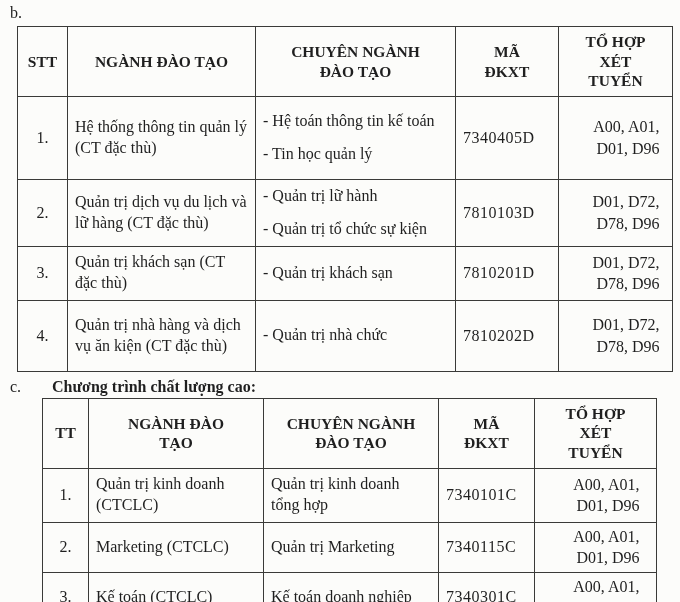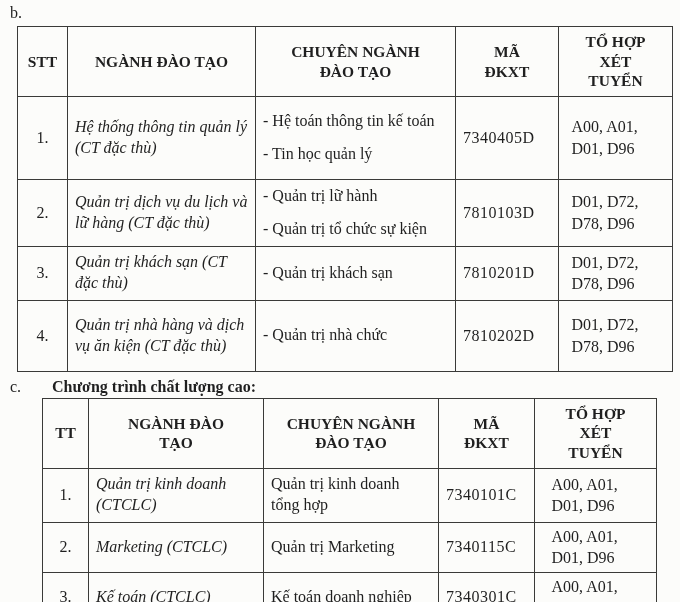--- a/index.html
+++ b/index.html
@@ -30,23 +30,23 @@
   .tbl-c{margin-left:42px;width:614px;}
 
   .hw{margin:0 auto;} 
   .w-ma{max-width:58px;}
   .w-tohop{max-width:72px;}
   .w-cn{max-width:165px;}
   .w-nganh-c{max-width:118px;}
 
   .c-stt{text-align:center;}
   .c-ma{text-align:left;letter-spacing:0.5px;}
-  .c-tohop{text-align:left;}
+  .c-tohop{text-align:right;}
   .tohop-val{max-width:88px;margin:0 auto;line-height:1.35;}
-  .c-nganh{line-height:1.3;font-style:italic;}
+  .c-nganh{line-height:1.3;}
   .c-cn{line-height:1.3;}
   .cn-item{margin:3px 0;}
   .cn-gap{margin-top:12px;}
 </style>
 </head>
 <body>
 
 <div class="page">
 
   <div class="sec-heading heading-b">

